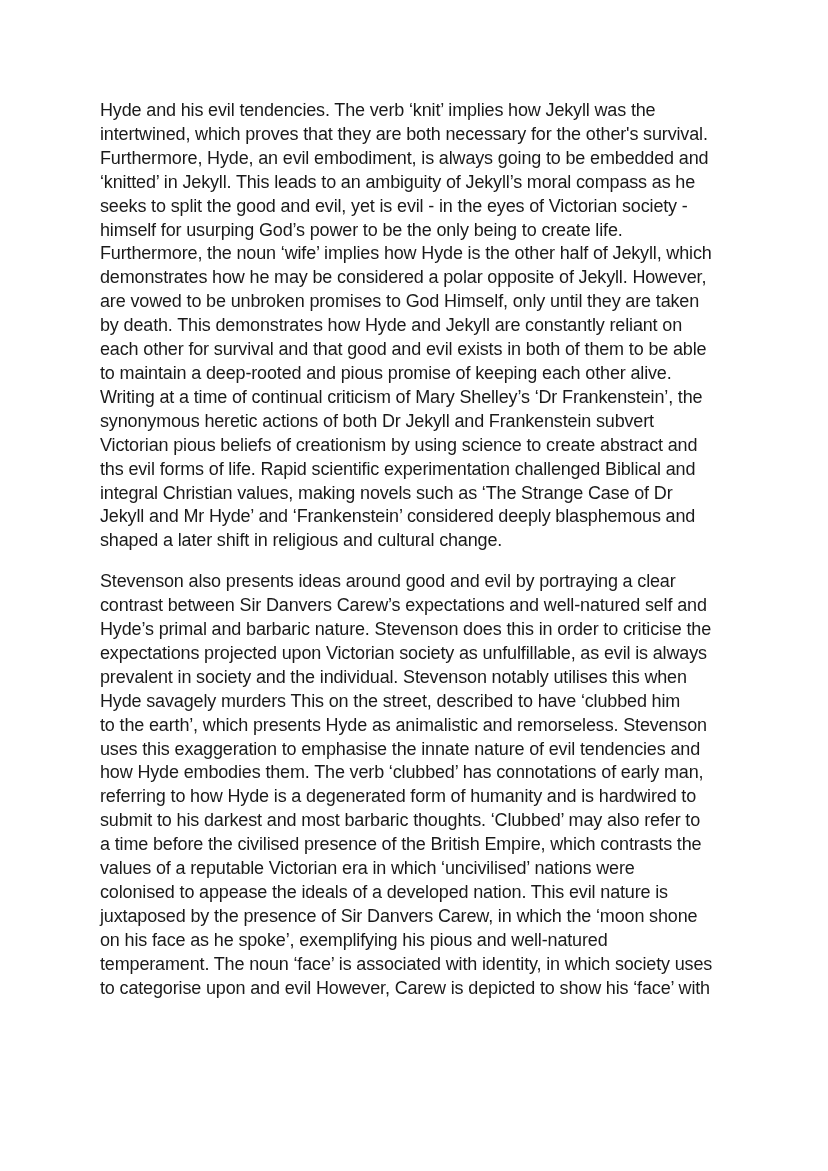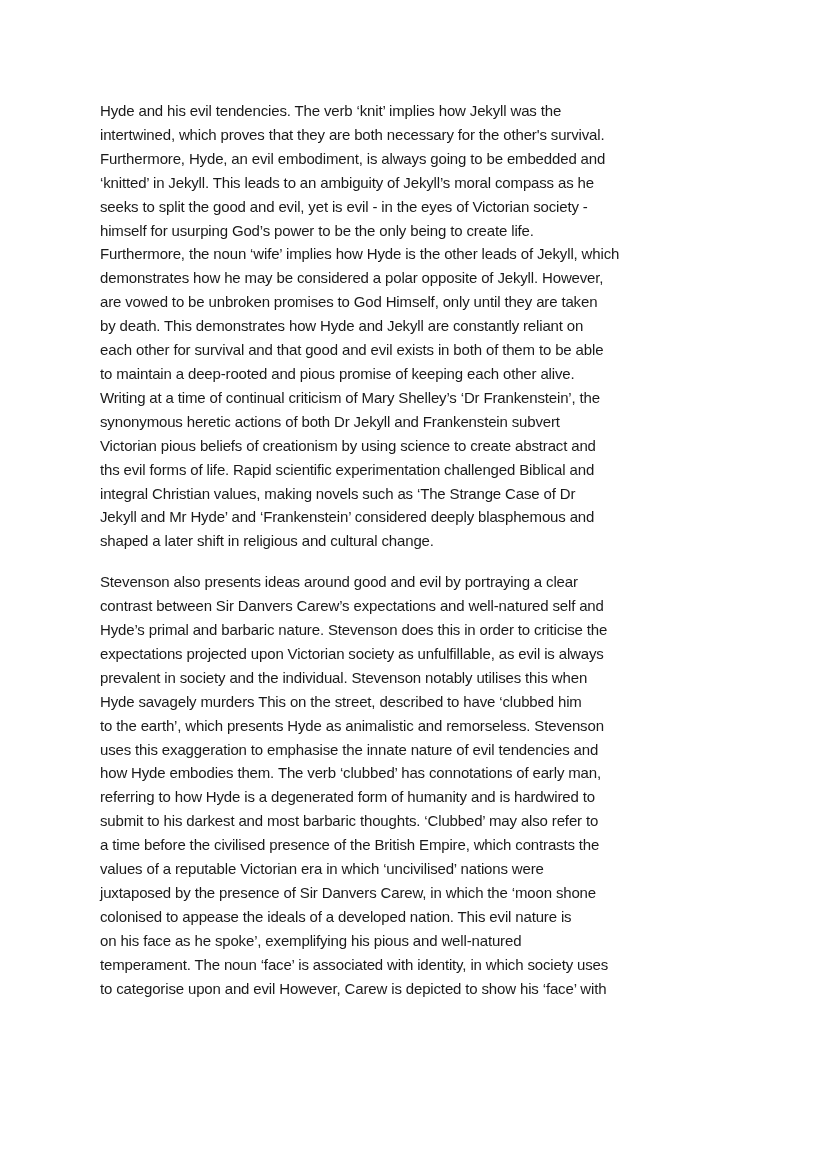--- a/index.html
+++ b/index.html
@@ -20,21 +20,21 @@
       width: 828px;
       height: 1171px;
       background: #ffffff;
     }
     .body-text {
       position: absolute;
       left: 100px;
       top: 99px;
       width: 640px;
       font-family: "Liberation Sans", sans-serif;
-      font-size: 15px;
+      font-size: 18px;
       line-height: 23.9px;
       color: #1a1a1a;
       letter-spacing: -0.15px;
     }
     .paragraph {
       margin: 0;
     }
     .paragraph + .paragraph {
       margin-top: 17px;
     }
@@ -48,21 +48,21 @@
 
 <div class="page">
   <div class="body-text">
     <p class="paragraph">
       <span class="line">Hyde and his evil tendencies. The verb ‘knit’ implies how Jekyll was the</span>
       <span class="line">intertwined, which proves that they are both necessary for the other's survival.</span>
       <span class="line">Furthermore, Hyde, an evil embodiment, is always going to be embedded and</span>
       <span class="line">‘knitted’ in Jekyll. This leads to an ambiguity of Jekyll’s moral compass as he</span>
       <span class="line">seeks to split the good and evil, yet is evil - in the eyes of Victorian society -</span>
       <span class="line">himself for usurping God’s power to be the only being to create life.</span>
-      <span class="line">Furthermore, the noun ‘wife’ implies how Hyde is the other leads of Jekyll, which</span>
+      <span class="line">Furthermore, the noun ‘wife’ implies how Hyde is the other half of Jekyll, which</span>
       <span class="line">demonstrates how he may be considered a polar opposite of Jekyll. However,</span>
       <span class="line">are vowed to be unbroken promises to God Himself, only until they are taken</span>
       <span class="line">by death. This demonstrates how Hyde and Jekyll are constantly reliant on</span>
       <span class="line">each other for survival and that good and evil exists in both of them to be able</span>
       <span class="line">to maintain a deep-rooted and pious promise of keeping each other alive.</span>
       <span class="line">Writing at a time of continual criticism of Mary Shelley’s ‘Dr Frankenstein’, the</span>
       <span class="line">synonymous heretic actions of both Dr Jekyll and Frankenstein subvert</span>
       <span class="line">Victorian pious beliefs of creationism by using science to create abstract and</span>
       <span class="line">ths evil forms of life. Rapid scientific experimentation challenged Biblical and</span>
       <span class="line">integral Christian values, making novels such as ‘The Strange Case of Dr</span>
@@ -76,20 +76,20 @@
       <span class="line">expectations projected upon Victorian society as unfulfillable, as evil is always</span>
       <span class="line">prevalent in society and the individual. Stevenson notably utilises this when</span>
       <span class="line">Hyde savagely murders This on the street, described to have ‘clubbed him</span>
       <span class="line">to the earth’, which presents Hyde as animalistic and remorseless. Stevenson</span>
       <span class="line">uses this exaggeration to emphasise the innate nature of evil tendencies and</span>
       <span class="line">how Hyde embodies them. The verb ‘clubbed’ has connotations of early man,</span>
       <span class="line">referring to how Hyde is a degenerated form of humanity and is hardwired to</span>
       <span class="line">submit to his darkest and most barbaric thoughts. ‘Clubbed’ may also refer to</span>
       <span class="line">a time before the civilised presence of the British Empire, which contrasts the</span>
       <span class="line">values of a reputable Victorian era in which ‘uncivilised’ nations were</span>
+      <span class="line">colonised to appease the ideals of a developed nation. This evil nature is</span>
       <span class="line">juxtaposed by the presence of Sir Danvers Carew, in which the ‘moon shone</span>
-      <span class="line">colonised to appease the ideals of a developed nation. This evil nature is</span>
       <span class="line">on his face as he spoke’, exemplifying his pious and well-natured</span>
       <span class="line">temperament. The noun ‘face’ is associated with identity, in which society uses</span>
       <span class="line">to categorise upon and evil However, Carew is depicted to show his ‘face’ with</span>
     </p>
   </div>
 </div>
 
 </body></html>

